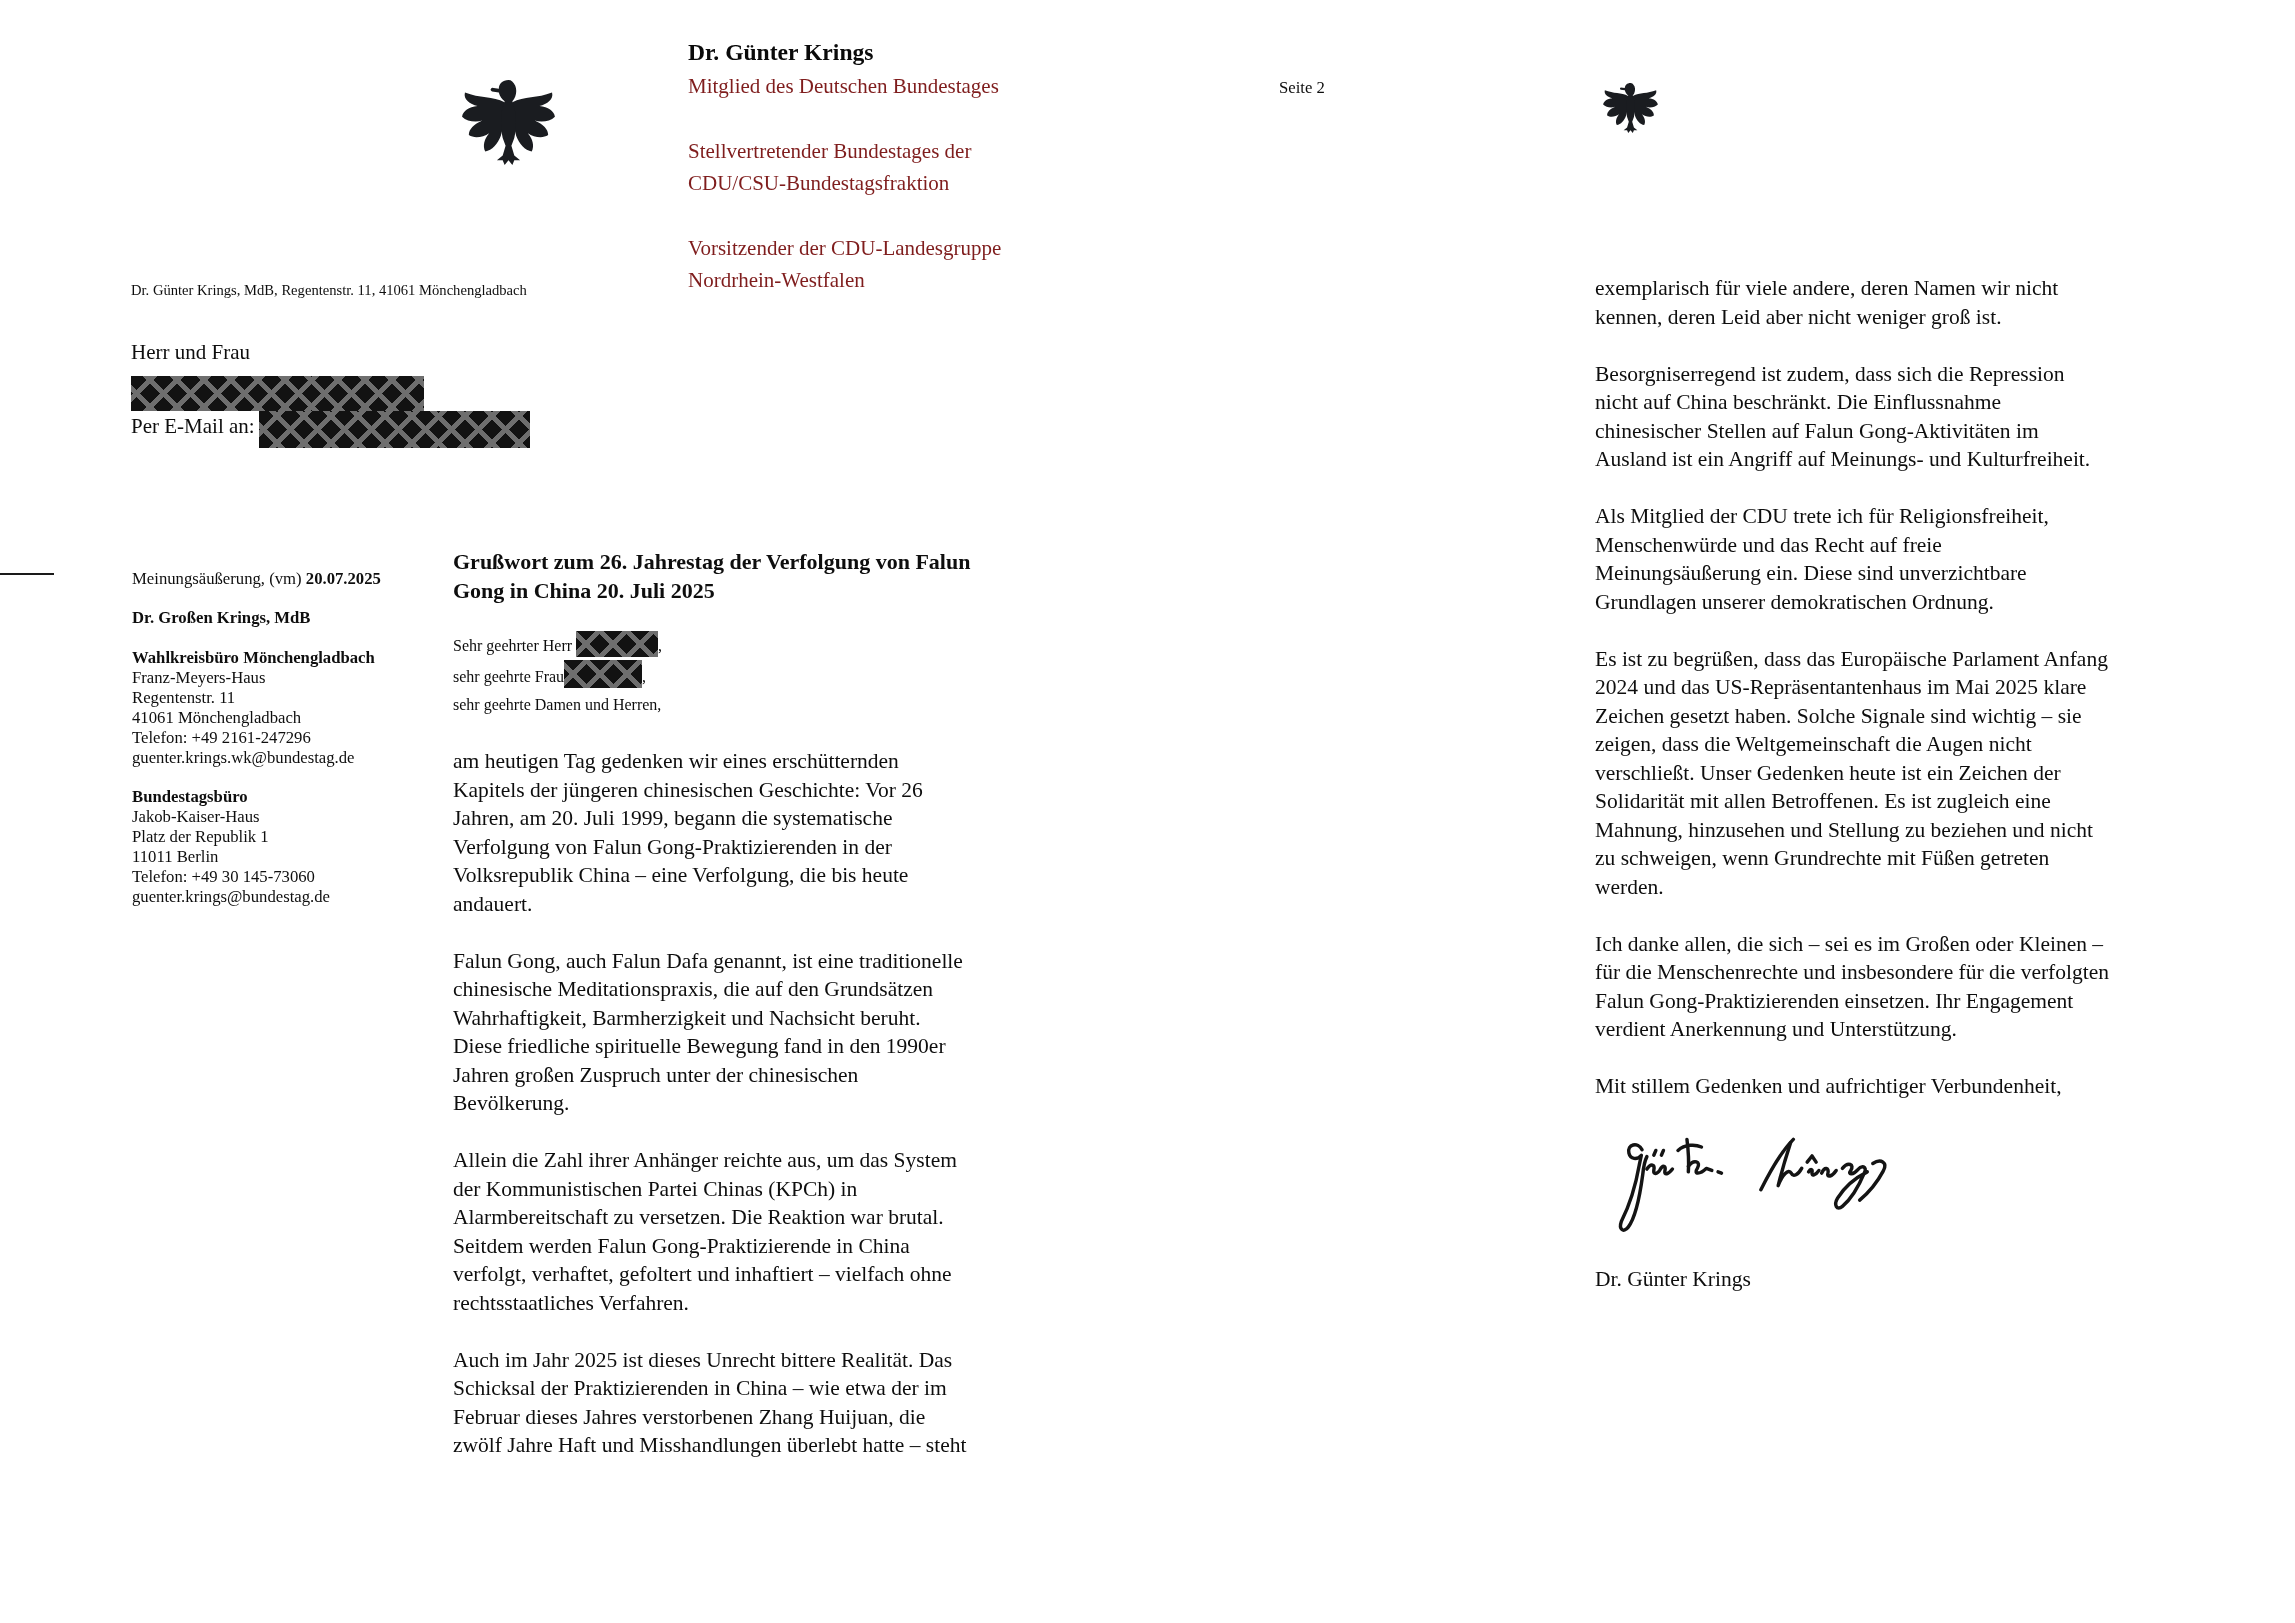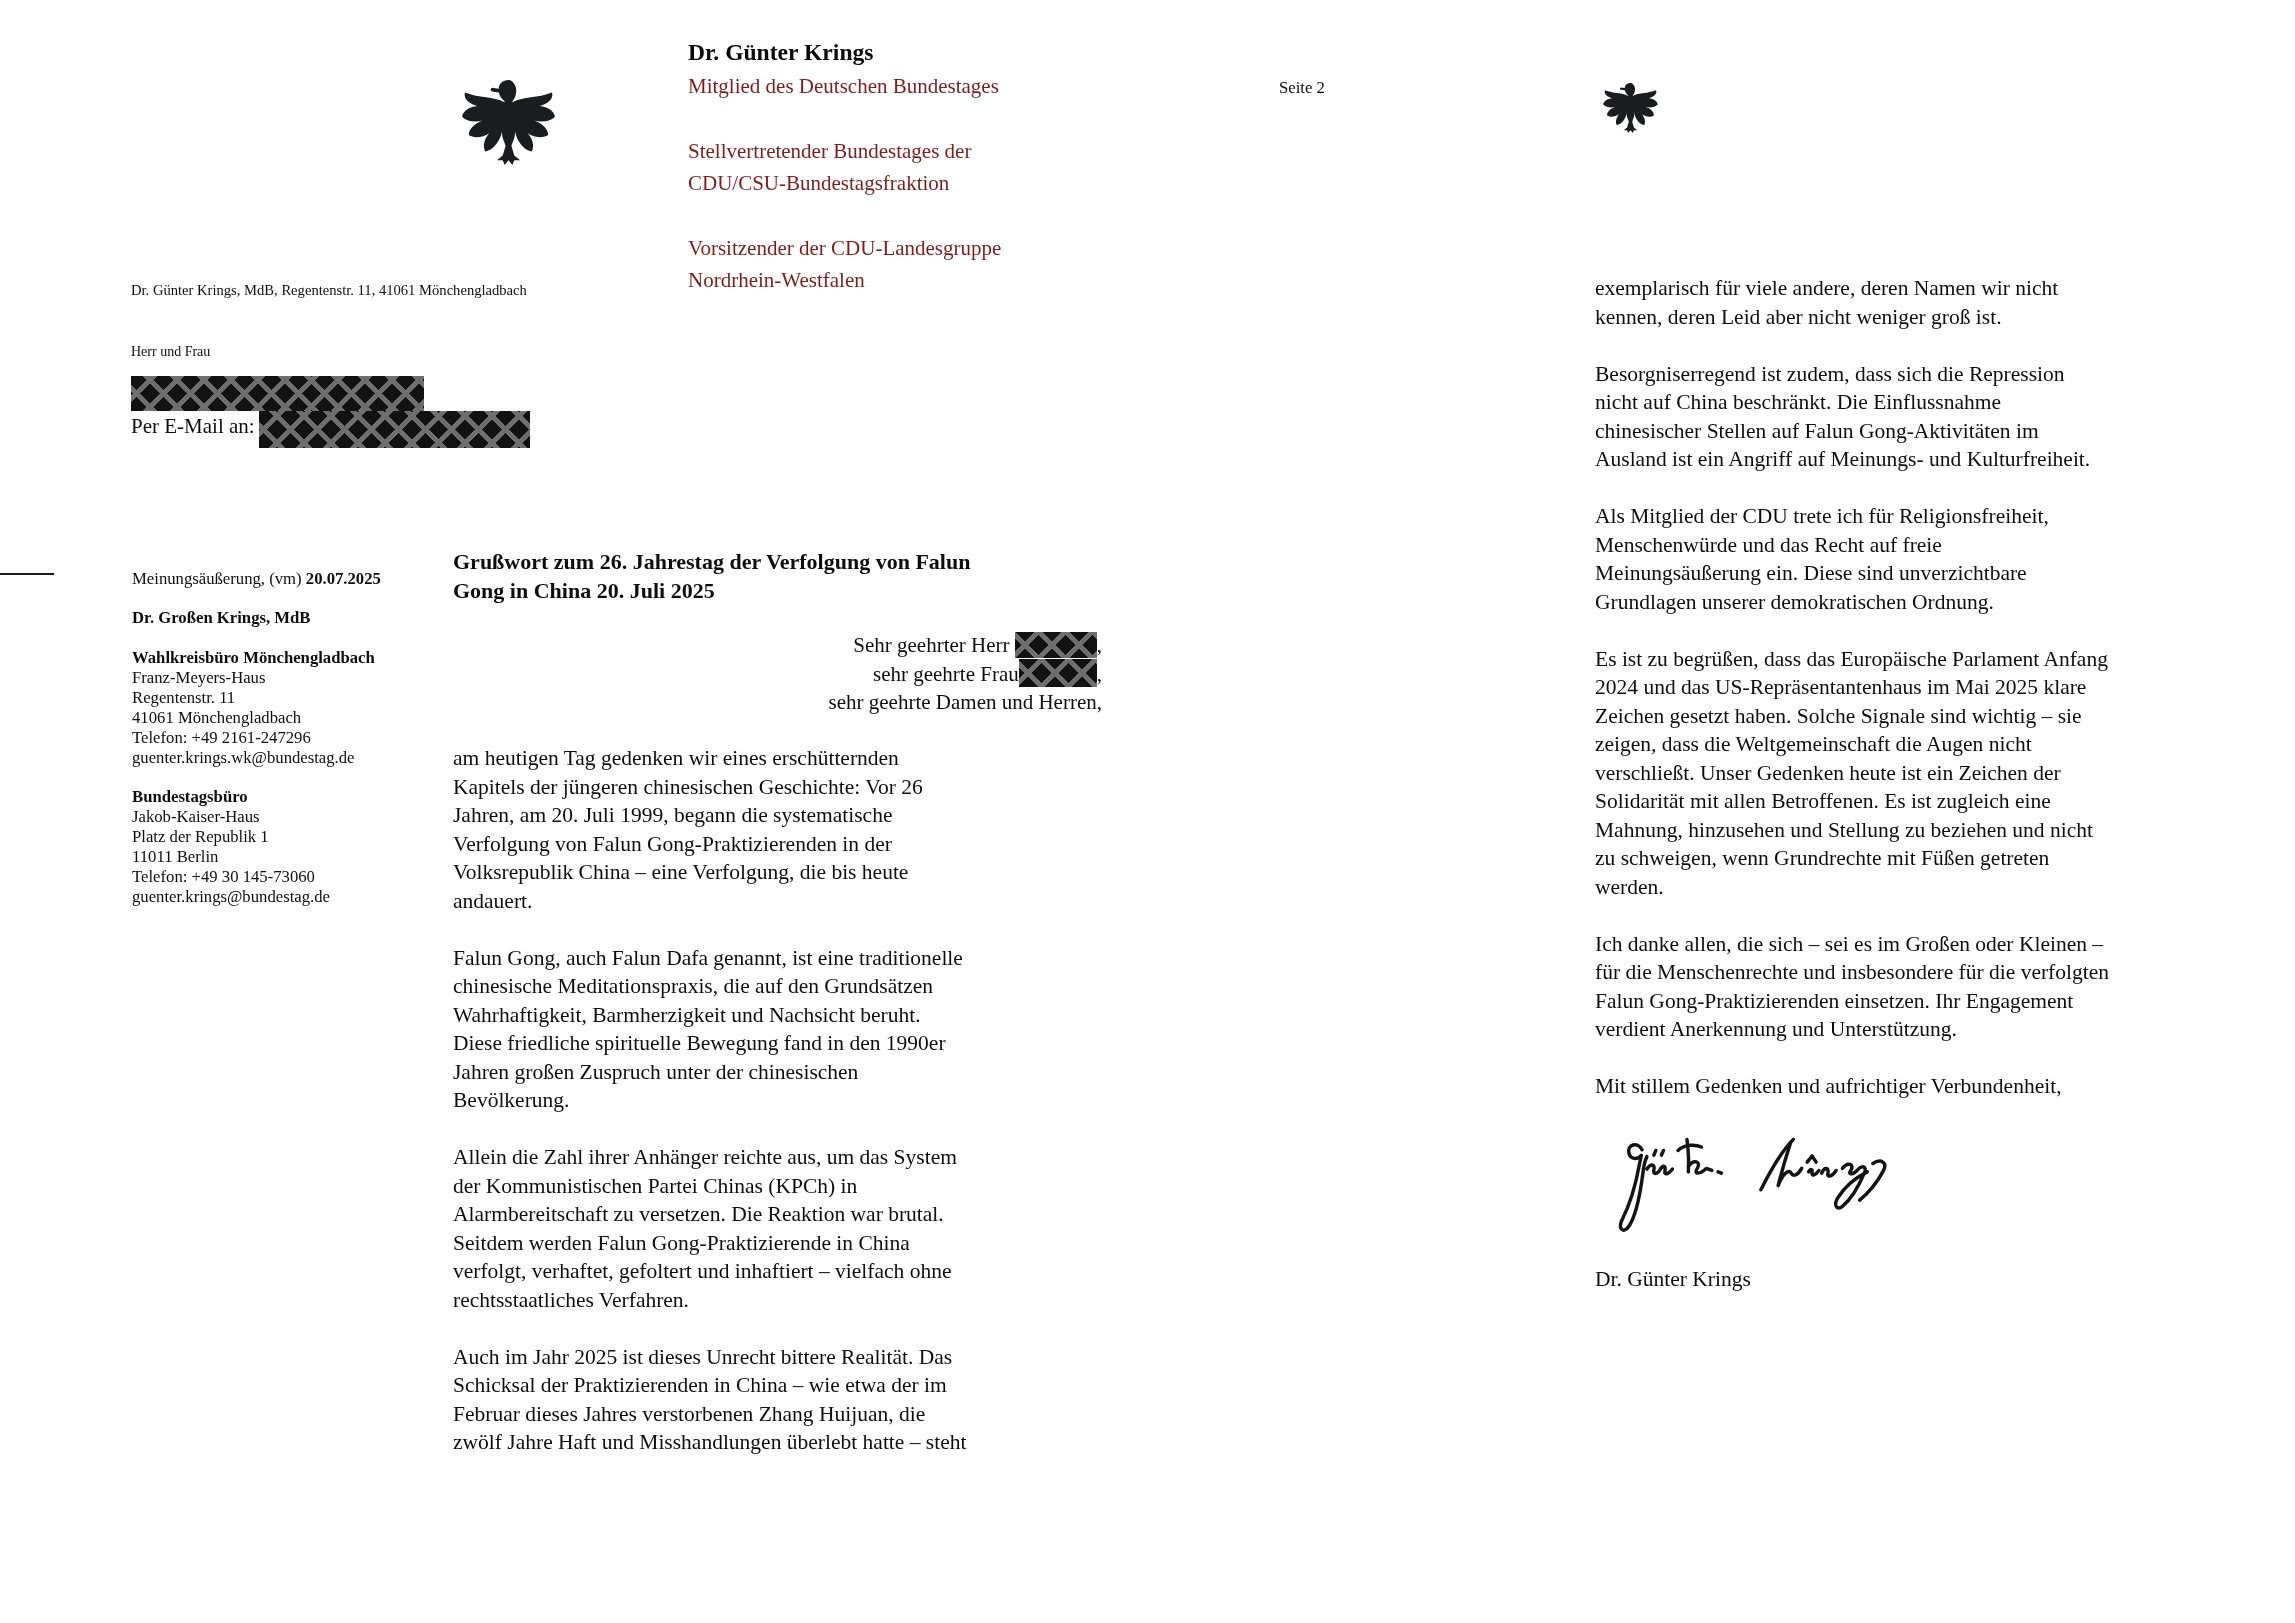--- a/index.html
+++ b/index.html
@@ -14,42 +14,42 @@
   #eagle1 { left:458px; top:78px; width:101px; height:89px; }
   #eagle2 { left:1602px; top:78px; width:57px; height:60px; }
   #p1-header { left:688px; top:39px; width:430px; }
   .h-name { font-size:23.6px; font-weight:bold; color:#0a0a0a; }
   .h-role { font-size:21px; line-height:32px; color:#7f1d1d; margin-top:4.2px; }
   .h-role + .h-role { margin-top:33px; }
 
   
   #sender-line { left:131px; top:282px; font-size:14.6px; }
   #recipient { left:131px; top:339px; }
-  .r-line1 { font-size:14px; line-height:26px; }
+  .r-line1 { font-size:21px; line-height:26px; }
   .redact {
     background-color:#121212;
     background-image:
       repeating-linear-gradient(45deg,  rgba(0,0,0,0) 0 14px, #6e6e6e 14px 19px),
       repeating-linear-gradient(135deg, rgba(0,0,0,0) 0 14px, #6e6e6e 14px 19px);
   }
   #redact-names { width:293px; height:35px; margin-top:11px; }
   .email-row { display:flex; align-items:flex-start; margin-top:1.4px; font-size:21px; line-height:28px; }
   #redact-email { width:271px; height:37px; margin-top:-1.4px; margin-left:4.2px; flex:0 0 auto; }
   #fold-mark { left:0; top:573px; width:54px; height:2.1px; background:#1a1a1a; }
 
   
   #sidebar { left:132px; top:569px; width:305px; font-size:16.7px; line-height:20px; }
   .sb-gap { height:19.4px; }
   .sb-bold { font-weight:bold; }
 
   
   #body1 { left:453px; top:548px; width:649px; }
   #body2 { left:1595px; top:274px; width:642px; }
   .subject { font-size:22px; font-weight:bold; line-height:28.5px; margin-bottom:26px; white-space:pre-line; }
-  .sal-line { font-size:21px; line-height:28px;text-align:right; }
+  .sal-line { font-size:16px; line-height:28px; }
   .sal-redact { display:inline-block; vertical-align:-6.2px; }
   #redact-herr { width:82px; height:26px; }
   #redact-frau { width:78px; height:28px; }
   .salutation { margin-bottom:28.5px; }
   .para { font-size:21.5px; line-height:28.5px; margin:0 0 28.5px 0; white-space:pre-line; }
 
   
   #seite-label { left:1279px; top:78px; font-size:16.7px; }
   #signature-svg { margin:9.7px 0 0 19.4px; display:block; }
   .sig-name { font-size:21.5px; margin-top:23.6px; }

